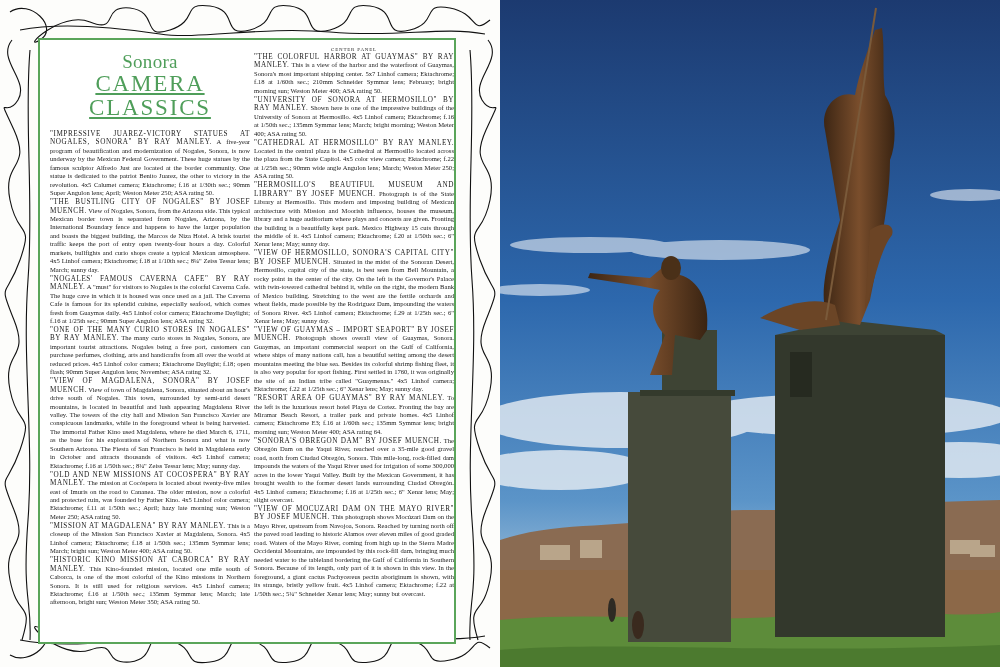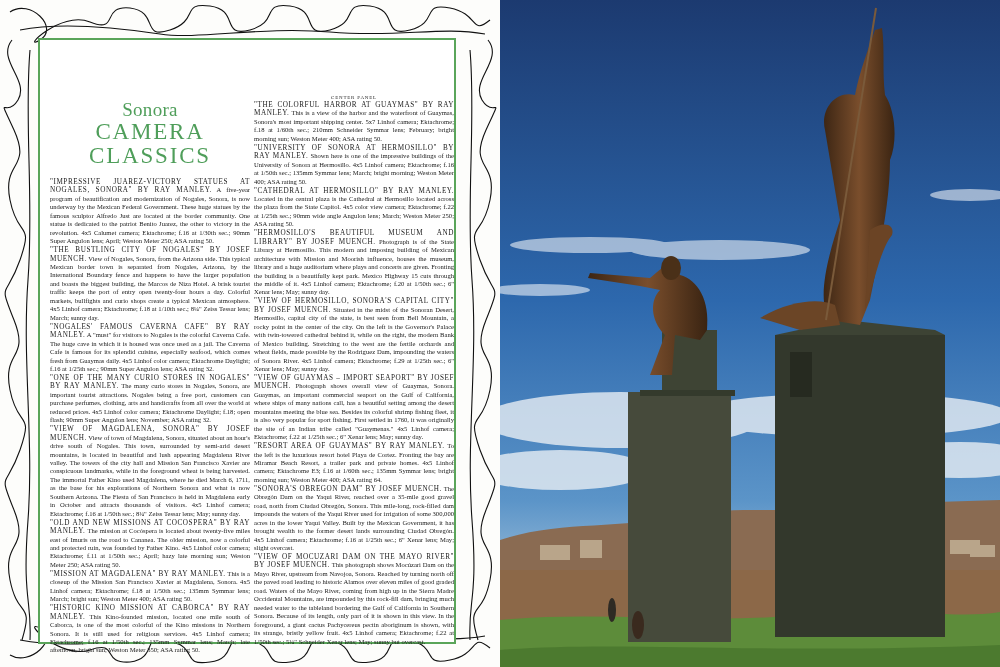--- a/index.html
+++ b/index.html
@@ -1,26 +1,26 @@
 <!DOCTYPE html>
 <html><head>
 <meta charset="utf-8">
 <style>
   html, body { margin: 0; padding: 0; }
   body { width: 1000px; height: 667px; overflow: hidden; background: #ffffff; position: relative; font-family: "Liberation Serif", "DejaVu Serif", serif; }
   .spread { position: absolute; inset: 0; }
   .left-page { position: absolute; left: 0; top: 0; width: 500px; height: 667px; background: #fdfdfb; overflow: hidden; }
   .scroll-border { position: absolute; left: 0; top: 0; width: 500px; height: 667px; }
   .text-frame { position: absolute; left: 38px; top: 38px; width: 418px; height: 606px; background: #ffffff; border: 2px solid #5aa55a; box-sizing: border-box; }
-  .col { position: absolute; top: 0; width: 200px; color: #1a1a1a; font-size: 6.6px; line-height: 8.45px; text-align: justify; margin-top: 48px; }
+  .col { position: absolute; top: 0; width: 200px; color: #1a1a1a; font-size: 6.6px; line-height: 8.45px; text-align: justify; }
   .col-left { left: 10px; top: 12px; }
   .col-right { left: 214px; top: 6px; }
   .title-block { text-align: center; color: #4f9e5a; margin-bottom: 10px; }
   .title-small { font-size: 19px; line-height: 20px; letter-spacing: 0.3px; }
-  .title-big { font-size: 23px; line-height: 24px; letter-spacing: 1.8px; }
+  .title-big { font-size: 23px; line-height: 24px; letter-spacing: 1.8px; text-decoration: underline; }
   .panel-label { text-align: center; font-size: 5px; letter-spacing: 0.8px; line-height: 7px; }
   .entry { margin: 0 0 0.5px 0; text-indent: 0; }
   .entry .head { letter-spacing: 0.55px; font-size: 7.2px; }
   .photo { position: absolute; left: 500px; top: 0; width: 500px; height: 667px; overflow: hidden; }
   .photo svg { display: block; }
 </style>
 </head>
 <body>
 
 <div class="spread">

